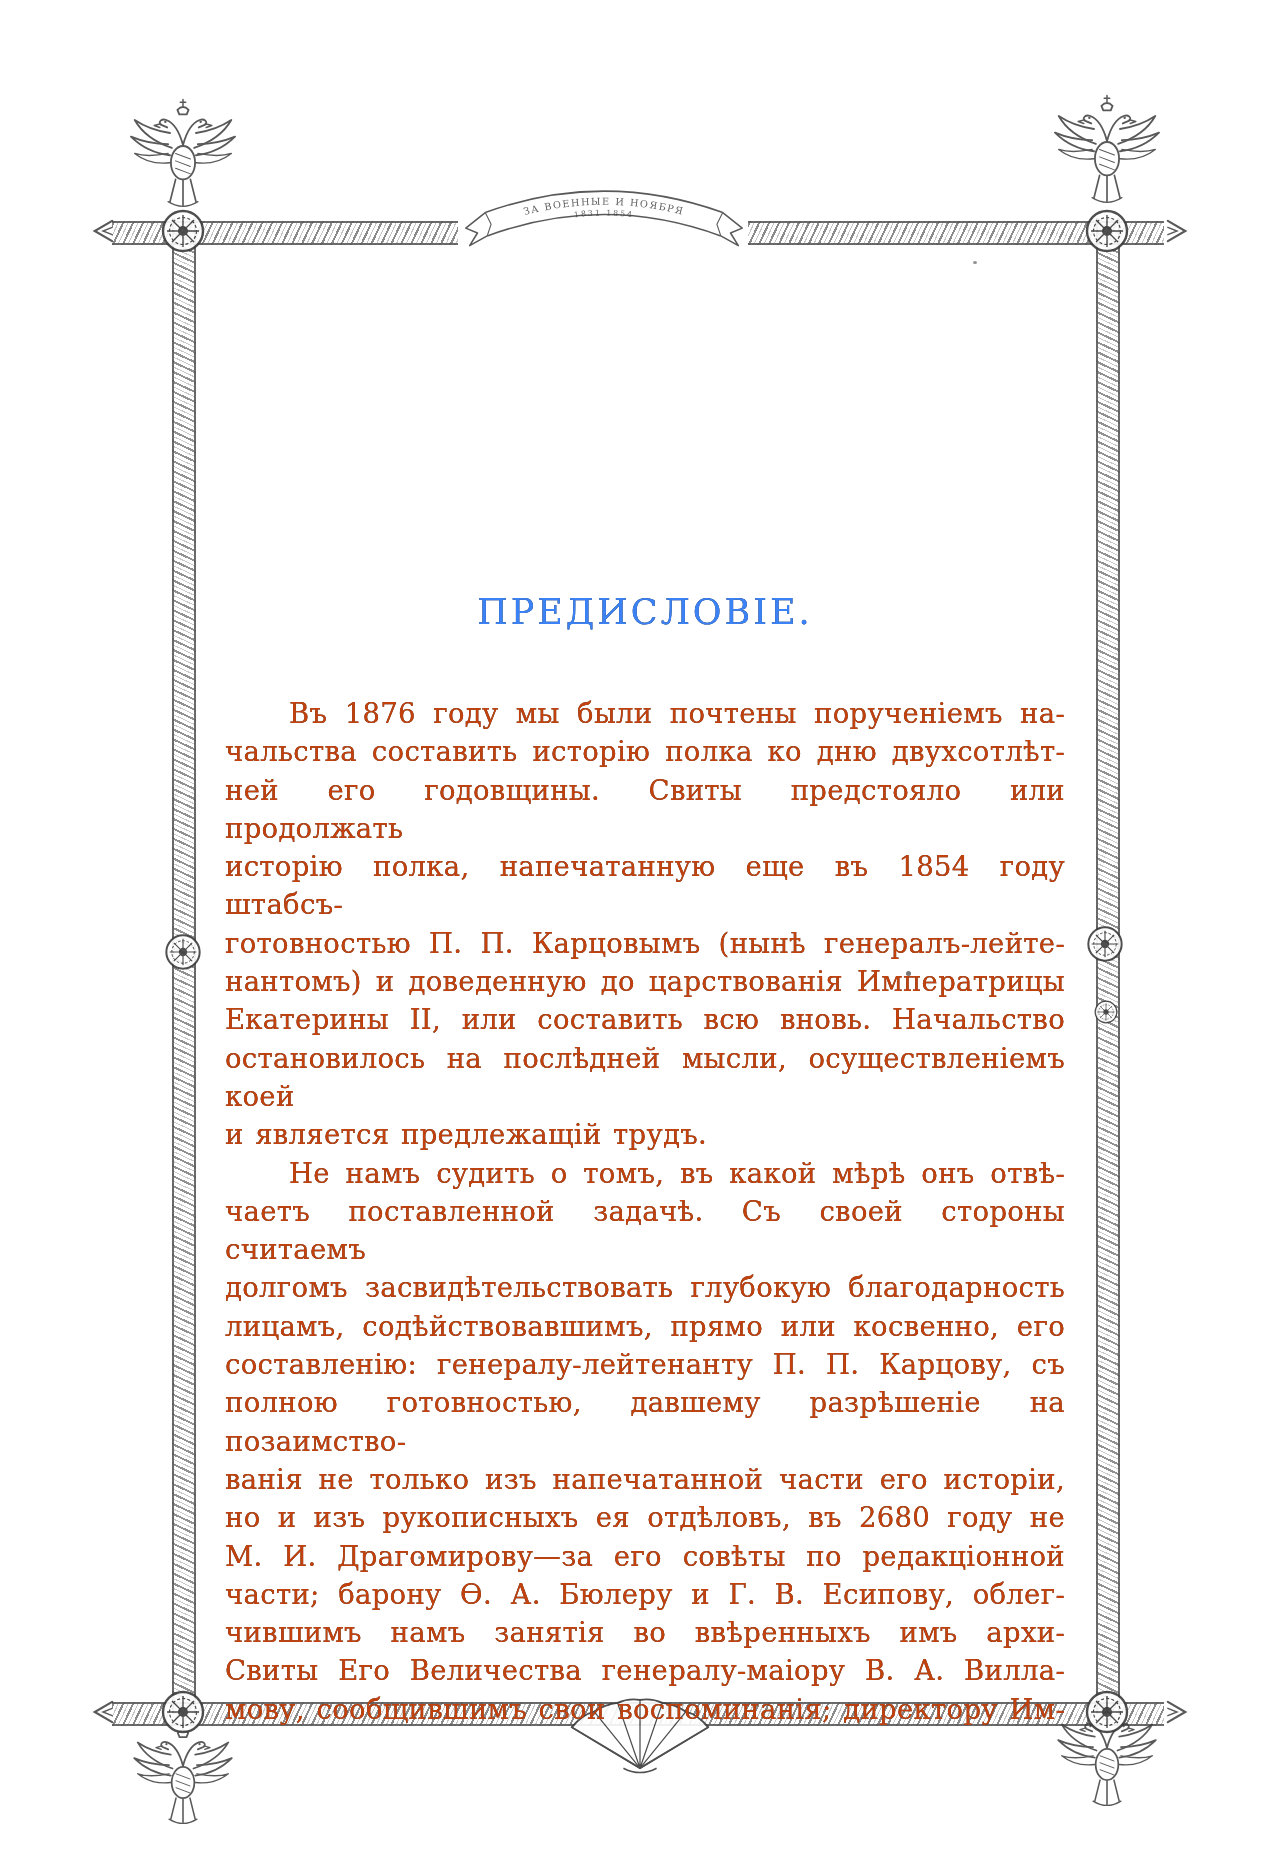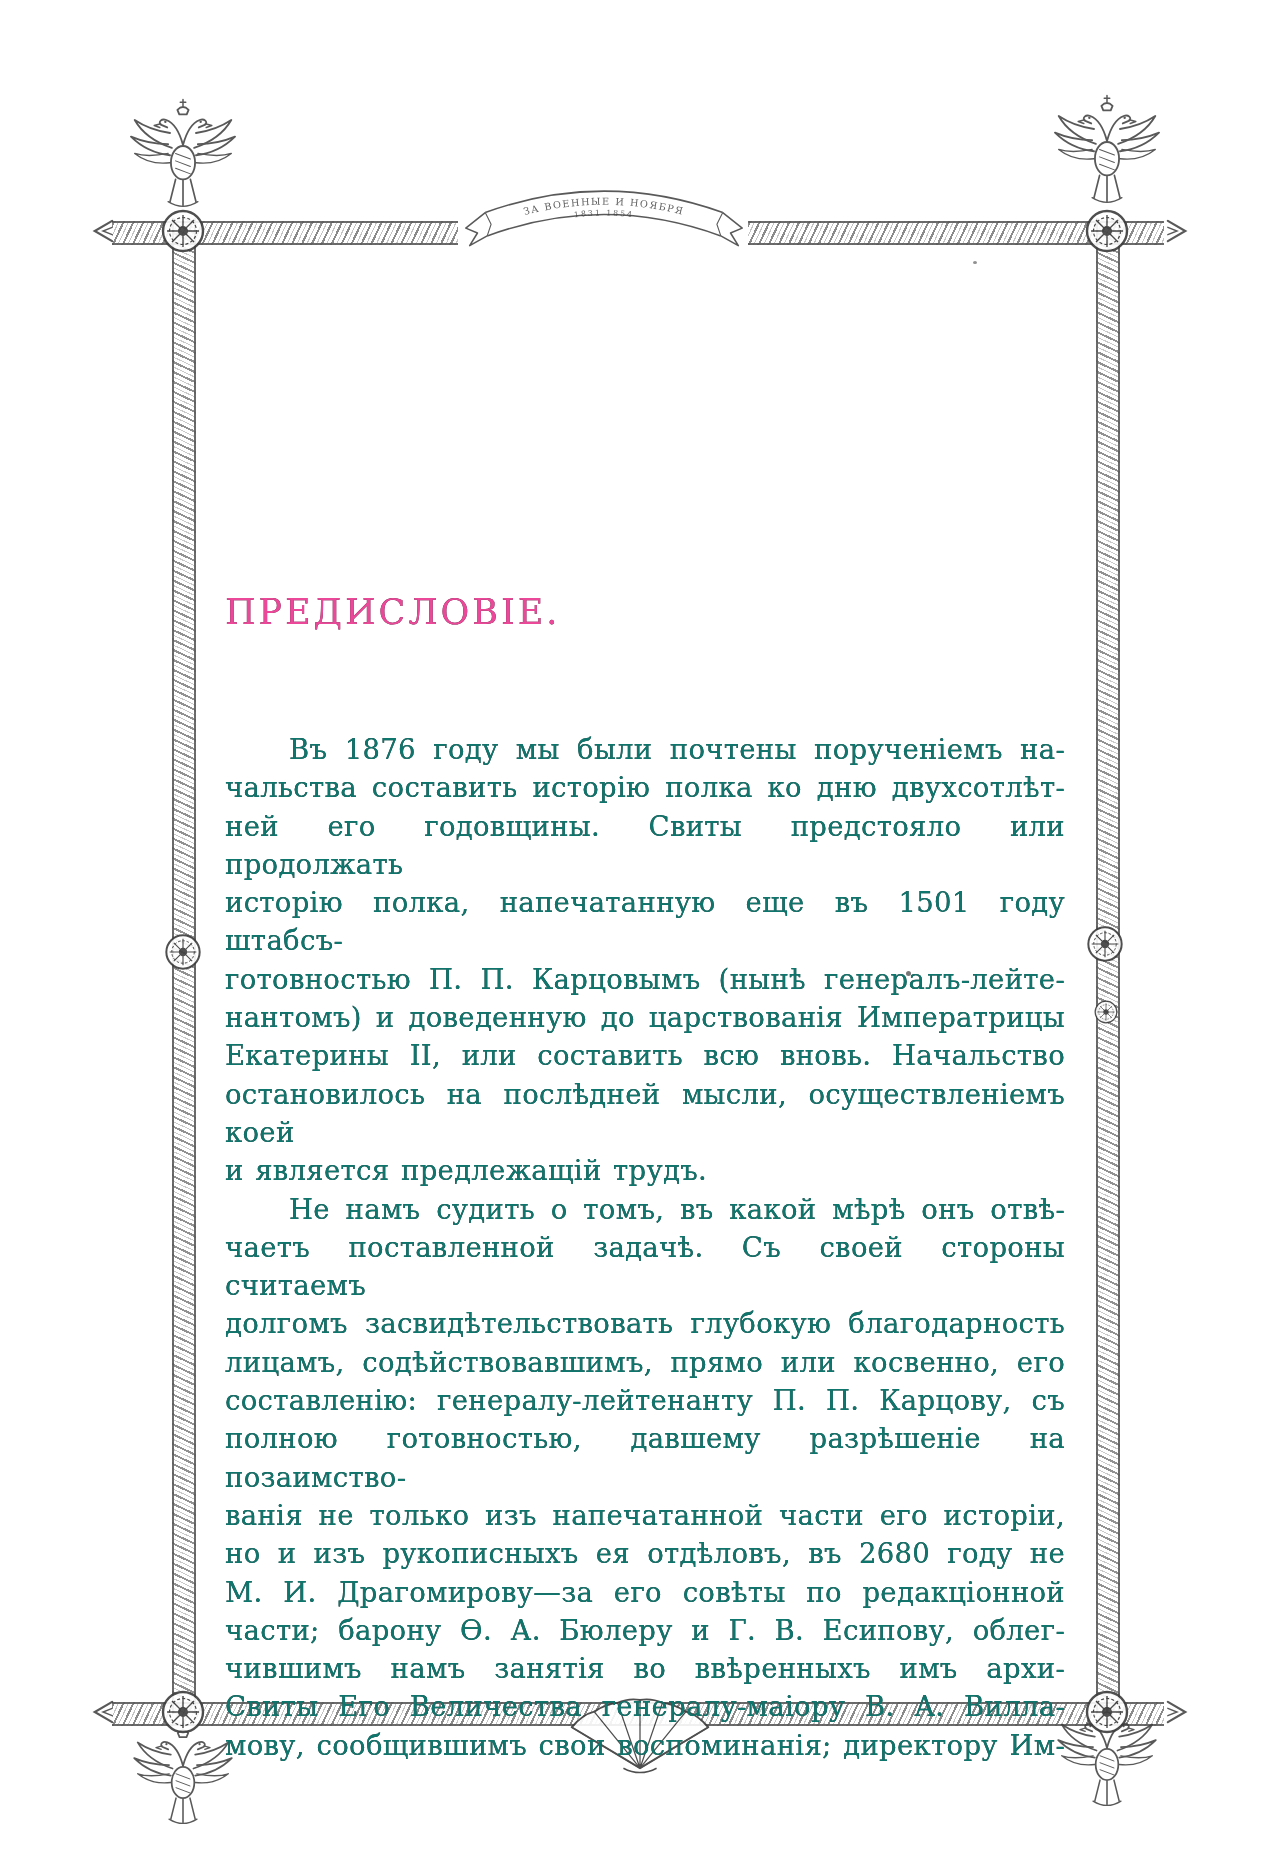--- a/index.html
+++ b/index.html
@@ -35,31 +35,31 @@
   #bar-bottom     {left:112px; top:1702px; width:1052px;}
   #bar-left       {left:172px; top:218px; height:1496px;}
   #bar-right      {left:1096px; top:218px; height:1496px;}
 
   .ornament{position:absolute;}
   .tip{width:22px;height:26px;}
 
   
   .title{
     position:absolute; left:225px; top:592px; width:840px;
-    margin:0; 
+    margin:0; text-align:center;
     font-size:35px; font-weight:normal; letter-spacing:3px;
-    color:#ec4899; text-shadow:0 0 .6px #222;
+    color:#3b82f6; text-shadow:0 0 .6px #222;
   }
 
   
   .text-block{
     position:absolute; left:225px; top:694px; width:840px;
     font-size:27.5px; line-height:38.3px;
     letter-spacing:.3px; word-spacing:2.5px;
-    color:#0f766e; text-shadow:0 0 .4px #333;margin-top:36px;
+    color:#c2410c; text-shadow:0 0 .4px #333;
   }
   .line{ text-align:justify; text-align-last:justify; white-space:normal; }
   .line.indent{ text-indent:64px; }
   .line.endline{ text-align-last:left; }
 
   
   .speck{position:absolute;background:#555;border-radius:50%;opacity:.65;}
   #speck-1{left:973px;top:261px;width:4px;height:3px;}
   #speck-2{left:418px;top:1556px;width:3px;height:3px;}
   #speck-3{left:906px;top:971px;width:5px;height:5px;opacity:.8;}
@@ -199,21 +199,21 @@
         <use href="#shell"></use>
       </svg>
   </div>
 
   <h1 class="title">ПРЕДИСЛОВІЕ.</h1>
 
   <div class="text-block">
       <div class="line indent">Въ 1876 году мы были почтены порученіемъ на-</div>
       <div class="line">чальства составить исторію полка ко дню двухсотлѣт-</div>
       <div class="line">ней его годовщины. Свиты предстояло или продолжать</div>
-      <div class="line">исторію полка, напечатанную еще въ 1501 году штабсъ-</div>
+      <div class="line">исторію полка, напечатанную еще въ 1854 году штабсъ-</div>
       <div class="line">готовностью П. П. Карцовымъ (нынѣ генералъ-лейте-</div>
       <div class="line">нантомъ) и доведенную до царствованія Императрицы</div>
       <div class="line">Екатерины II, или составить всю вновь. Начальство</div>
       <div class="line">остановилось на послѣдней мысли, осуществленіемъ коей</div>
       <div class="line endline">и является предлежащій трудъ.</div>
       <div class="line indent">Не намъ судить о томъ, въ какой мѣрѣ онъ отвѣ-</div>
       <div class="line">чаетъ поставленной задачѣ. Съ своей стороны считаемъ</div>
       <div class="line">долгомъ засвидѣтельствовать глубокую благодарность</div>
       <div class="line">лицамъ, содѣйствовавшимъ, прямо или косвенно, его</div>
       <div class="line">составленію: генералу-лейтенанту П. П. Карцову, съ</div>

